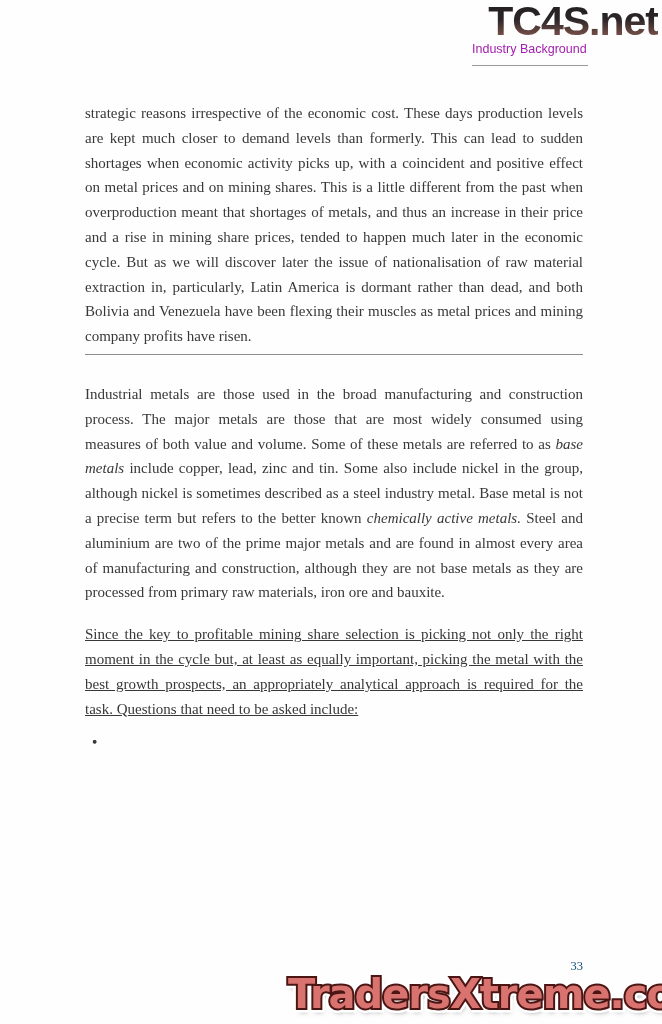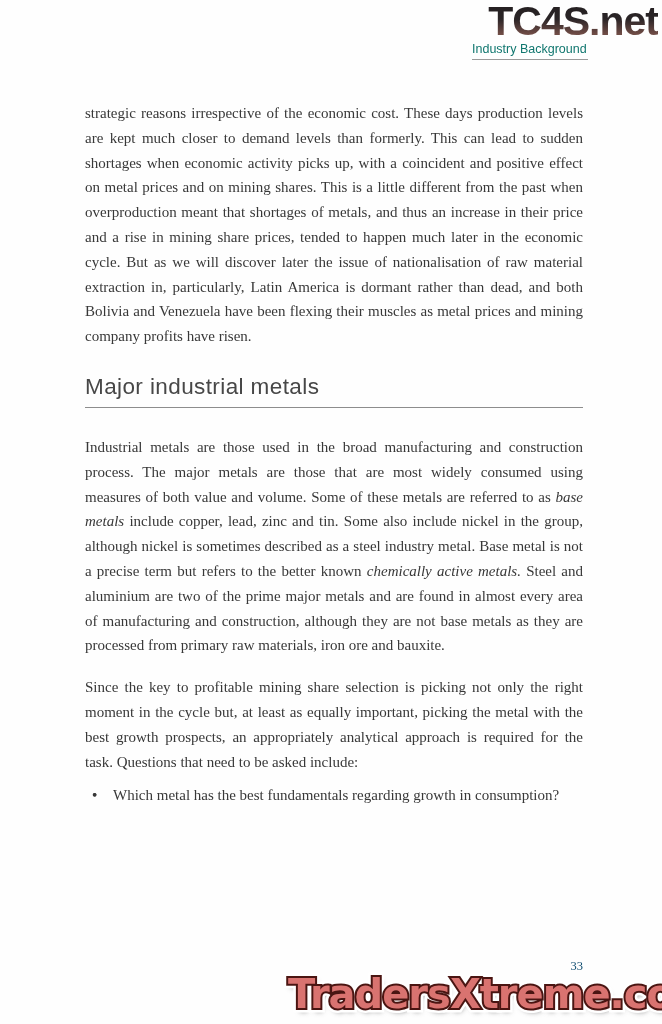--- a/index.html
+++ b/index.html
@@ -26,39 +26,39 @@
     .logo {
       background:linear-gradient(#211d1e 0%, #2b2527 45%, #6c4a44 75%, #96675d 100%);
       -webkit-background-clip:text; background-clip:text;
       color:transparent; text-shadow:none;
     }
   }
   .header-subtitle {
     position:absolute; top:42px; left:472px;
     width:116px;
     font-family:"Liberation Sans", sans-serif;
-    font-size:12.5px; color:#0f766e;
-    padding-bottom:3px;
+    font-size:12.5px; color:#a21caf;
+    padding-bottom:9px;
     border-bottom:1px solid #9a9a9a;
     white-space:nowrap;
   }
 
   
   .content {
     position:absolute; left:85px; top:0; width:498px;
   }
   .para {
     margin-top:0;
     font-size:15px; line-height:24.8px;
     text-align:justify;
     color:#383838;
   }
   .p1 { margin-top:101px; }
   .p2 { margin-top:27px; }
-  .p3 { margin-top:17px; }
+  .p3 { margin-top:17px;text-decoration:underline; }
   .para i { font-style:italic; }
 
   .section-heading {
     margin-top:23px;
     font-family:"Liberation Sans", sans-serif;
     font-weight:normal;
     font-size:22.5px; letter-spacing:.4px;
     color:#474747;
     line-height:30px;
   }
@@ -136,34 +136,32 @@
 
 <div class="page">
 
   <div class="logo">TC4S.net</div>
   <div class="header-subtitle">Industry Background</div>
 
   <div class="content">
 
     <p class="para p1">strategic reasons irrespective of the economic cost. These days production levels are kept much closer to demand levels than formerly. This can lead to sudden shortages when economic activity picks up, with a coincident and positive effect on metal prices and on mining shares. This is a little different from the past when overproduction meant that shortages of metals, and thus an increase in their price and a rise in mining share prices, tended to happen much later in the economic cycle. But as we will discover later the issue of nationalisation of raw material extraction in, particularly, Latin America is dormant rather than dead, and both Bolivia and Venezuela have been flexing their muscles as metal prices and mining company profits have risen.</p>
 
-    <h1 class="section-heading">Major industrial metals</h1>
     <hr class="heading-rule">
 
     <p class="para p2"><span>Industrial metals are those used in the broad manufacturing and construction process. The major metals are those that are most widely consumed using measures of both value and volume. Some of these metals are referred to as </span><i>base metals</i><span> include copper, lead, zinc and tin. Some also include nickel in the group, although nickel is sometimes described as a steel industry metal. Base metal is not a precise term but refers to the better known </span><i>chemically active metals.</i><span> Steel and aluminium are two of the prime major metals and are found in almost every area of manufacturing and construction, although they are not base metals as they are processed from primary raw materials, iron ore and bauxite.</span></p>
 
     <p class="para p3">Since the key to profitable mining share selection is picking not only the right moment in the cycle but, at least as equally important, picking the metal with the best growth prospects, an appropriately analytical approach is required for the task. Questions that need to be asked include:</p>
 
     <ul class="bullet-list">
       <li class="bullet-item">
         <span class="bullet-dot">•</span>
       </li>
       <li class="bullet-item">
         <span class="bullet-dot">•</span>
-        <span>Which metal has the best fundamentals regarding growth in consumption?</span>
       </li>
     </ul>
   </div>
 
 
   <div class="page-number">33</div>
 
   <div class="wm wm-traders">
     <span class="layer stroke-white">TradersXtreme.com</span>
     <span class="layer stroke-dark">TradersXtreme.com</span>

